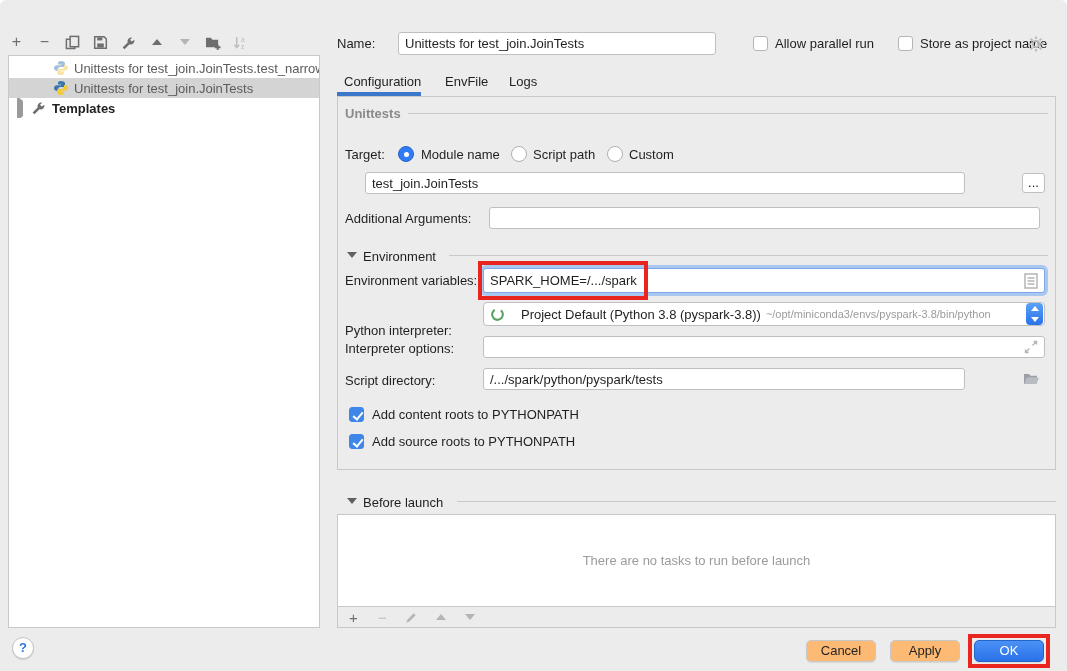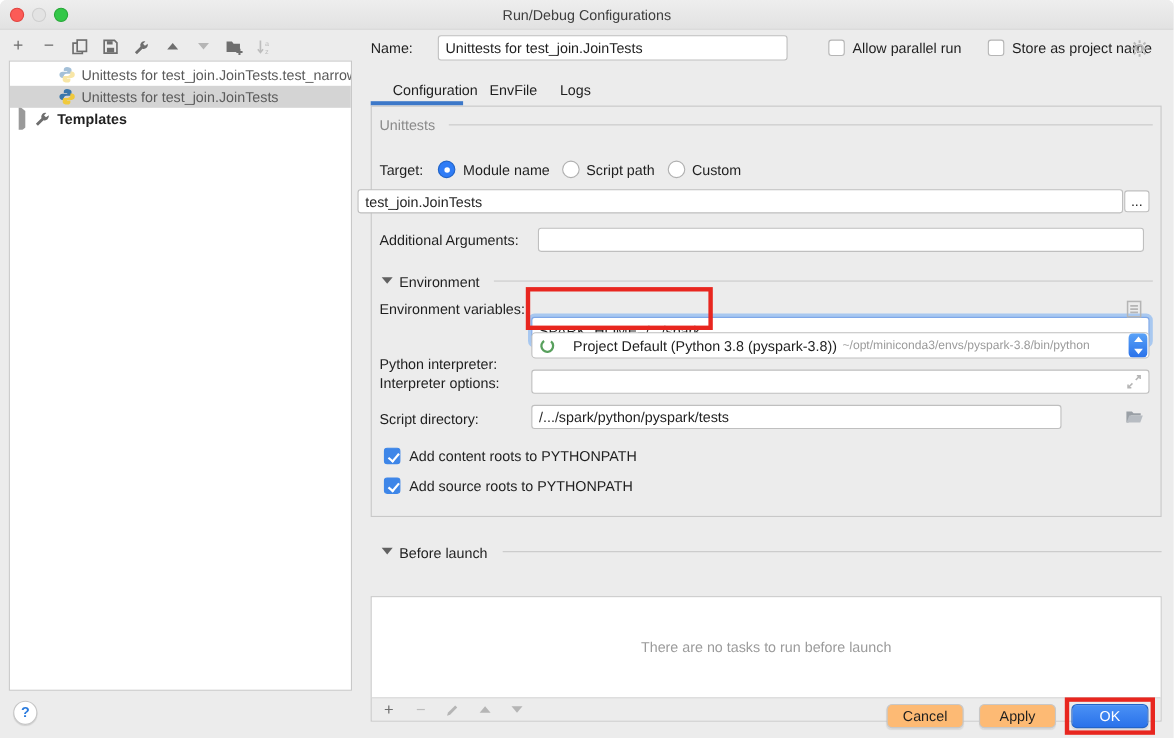--- a/index.html
+++ b/index.html
@@ -57,39 +57,39 @@
 
   .grp-label { position:absolute; color:#8a8a8a; }
   .hline { position:absolute; height:1px; background:#c9c9c9; }
 
   .radio { position:absolute; width:16px; height:16px; border-radius:50%; background:#fff; border:1px solid #b0b0b0; }
   .radio.sel { background:var(--accent); border-color:#2264c8; }
   .radio.sel::after { content:""; position:absolute; left:4.5px; top:4.5px; width:5px; height:5px; border-radius:50%; background:#fff; }
 
   .sec-arrow { position:absolute; width:0; height:0; border-left:5px solid transparent; border-right:5px solid transparent; border-top:6px solid #616161; }
 
-  .focusfld { border:1px solid #7fa8e8 !important; box-shadow:0 0 0 3px var(--focus);margin-top:20px; }
+  .focusfld { border:1px solid #7fa8e8 !important; box-shadow:0 0 0 3px var(--focus); }
 
   .redbox { position:absolute; border:4px solid var(--annotation); pointer-events:none; z-index:50; }
 
   .combo { position:absolute; left:483px; top:302px; width:562px; height:24px; background:#fff;
            border:1px solid #bfbfbf; border-radius:4px; display:flex; align-items:center; overflow:hidden; }
   .combo .ctext { margin-left:16px; white-space:nowrap; }
   .combo .cpath { margin-left:5px; font-size:11px; color:#9b9b9b; white-space:nowrap; flex:1; overflow:hidden; }
   .stepper { width:17px; height:22px; margin:0 1px 0 4px; flex:none; border-radius:4px;
              background:linear-gradient(#5aa2f7,#2a72ea); position:relative; }
   .stepper::before { content:""; position:absolute; left:4.5px; top:3px; width:0; height:0;
              border-left:4px solid transparent; border-right:4px solid transparent; border-bottom:5px solid #fff; }
   .stepper::after  { content:""; position:absolute; left:4.5px; bottom:3px; width:0; height:0;
              border-left:4px solid transparent; border-right:4px solid transparent; border-top:5px solid #fff; }
 
   .infld-icon { position:absolute; }
 
   
-  .bl-panel { position:absolute; left:337px; top:514px; width:719px; height:114px; border:1px solid #c8c8c8;margin-top:28px; }
+  .bl-panel { position:absolute; left:337px; top:514px; width:719px; height:114px; border:1px solid #c8c8c8; }
   .bl-list { height:92px; background:#fff; display:flex; align-items:center; justify-content:center;
              color:#9b9b9b; border-bottom:1px solid #c8c8c8; }
   .bl-toolbar { height:20px; background:#ececec; display:flex; align-items:center; gap:12px; padding-left:7px; }
   .bl-toolbar .tbi { font-size:15px; }
   .up-tri { width:0; height:0; border-left:5px solid transparent; border-right:5px solid transparent; border-bottom:6px solid #b5b5b5; }
   .dn-tri { width:0; height:0; border-left:5px solid transparent; border-right:5px solid transparent; border-top:6px solid #b5b5b5; }
   .up-tri.en { border-bottom-color:#6e6e6e; }
 
   
   .helpbtn { position:absolute; left:12px; top:637px; width:22px; height:22px; border-radius:50%;
@@ -97,26 +97,20 @@
              text-align:center; line-height:20px; box-shadow:0 1px 1px rgba(0,0,0,.12); }
   .btn { position:absolute; top:640px; width:70px; height:22px; border-radius:5px; background:#fdba74;
          border:1px solid #c8c8c8; text-align:center; line-height:20px; box-shadow:0 1px 1px rgba(0,0,0,.08); }
   .btn.primary { background:linear-gradient(#4a91f5,#2a72ea); border-color:#2264c8; color:#fff; }
 </style>
 </head>
 <body>
 
 <div id="window">
 
-  <div class="titlebar">
-    <span class="tl red"></span>
-    <span class="tl gray"></span>
-    <span class="tl green"></span>
-    <span>Run/Debug Configurations</span>
-  </div>
 
   <div class="ltb">
     <span class="tbi">+</span>
     <span class="tbi">−</span>
     <span class="tbi">
       <svg width="15" height="15" viewBox="0 0 16 16">
           <rect x="5.5" y="1.5" width="9" height="11" fill="none" stroke="#6e6e6e" stroke-width="1.6"></rect>
           <path d="M5.5 4.5h-4v10h9v-2" fill="none" stroke="#6e6e6e" stroke-width="1.6"></path>
         </svg>
     </span>
@@ -205,39 +199,39 @@
           <line x1="0.5" y1="8" x2="3" y2="8"></line>
           <line x1="13" y1="8" x2="15.5" y2="8"></line>
           <line x1="2.7" y1="2.7" x2="4.5" y2="4.5"></line>
           <line x1="11.5" y1="11.5" x2="13.3" y2="13.3"></line>
           <line x1="2.7" y1="13.3" x2="4.5" y2="11.5"></line>
           <line x1="11.5" y1="4.5" x2="13.3" y2="2.7"></line>
         </g>
       </svg>
   </span>
 
-  <span class="tab" style="left:357px;">Configuration</span>
+  <span class="tab" style="left:344px;">Configuration</span>
   <span class="tab" style="left:445px;">EnvFile</span>
   <span class="tab" style="left:509px;">Logs</span>
   <span class="tab-underline" style="left:337px; width:84px;"></span>
 
   <div class="pane"></div>
 
-  <span class="grp-label" style="left:345px; top:106px;">Unittests</span>
+  <span class="grp-label" style="left:345px; top:106px;font-weight:bold;">Unittests</span>
   <span class="hline" style="left:408px; top:113px; width:640px;"></span>
 
   <span class="lbl" style="left:345px; top:144px;">Target:</span>
   <span class="radio sel" style="left:398px; top:146px;"></span>
   <span class="lbl" style="left:421px; top:144px;">Module name</span>
   <span class="radio" style="left:511px; top:146px;"></span>
   <span class="lbl" style="left:533px; top:144px;">Script path</span>
   <span class="radio" style="left:607px; top:146px;"></span>
   <span class="lbl" style="left:629px; top:144px;">Custom</span>
 
-  <input class="fld" style="left: 325px; top: 172px; width: 696px; height: 22px;" value="test_join.JoinTests">
+  <input class="fld" style="left: 365px; top: 172px; width: 600px; height: 22px;" value="test_join.JoinTests">
   <span class="fld" style="left:1022px; top:173px; width:23px; height:20px; line-height:18px; text-align:center; padding:0;">...</span>
 
   <span class="lbl" style="left:345px; top:208px;">Additional Arguments:</span>
   <input class="fld" style="left: 489px; top: 207px; width: 551px; height: 22px;" value="">
 
   <span class="sec-arrow" style="left:347px; top:252px;"></span>
   <span class="lbl" style="left:363px; top:246px;">Environment</span>
   <span class="hline" style="left:449px; top:255px; width:599px;"></span>
 
   <span class="lbl" style="left:345px; top:270px;">Environment variables:</span>

